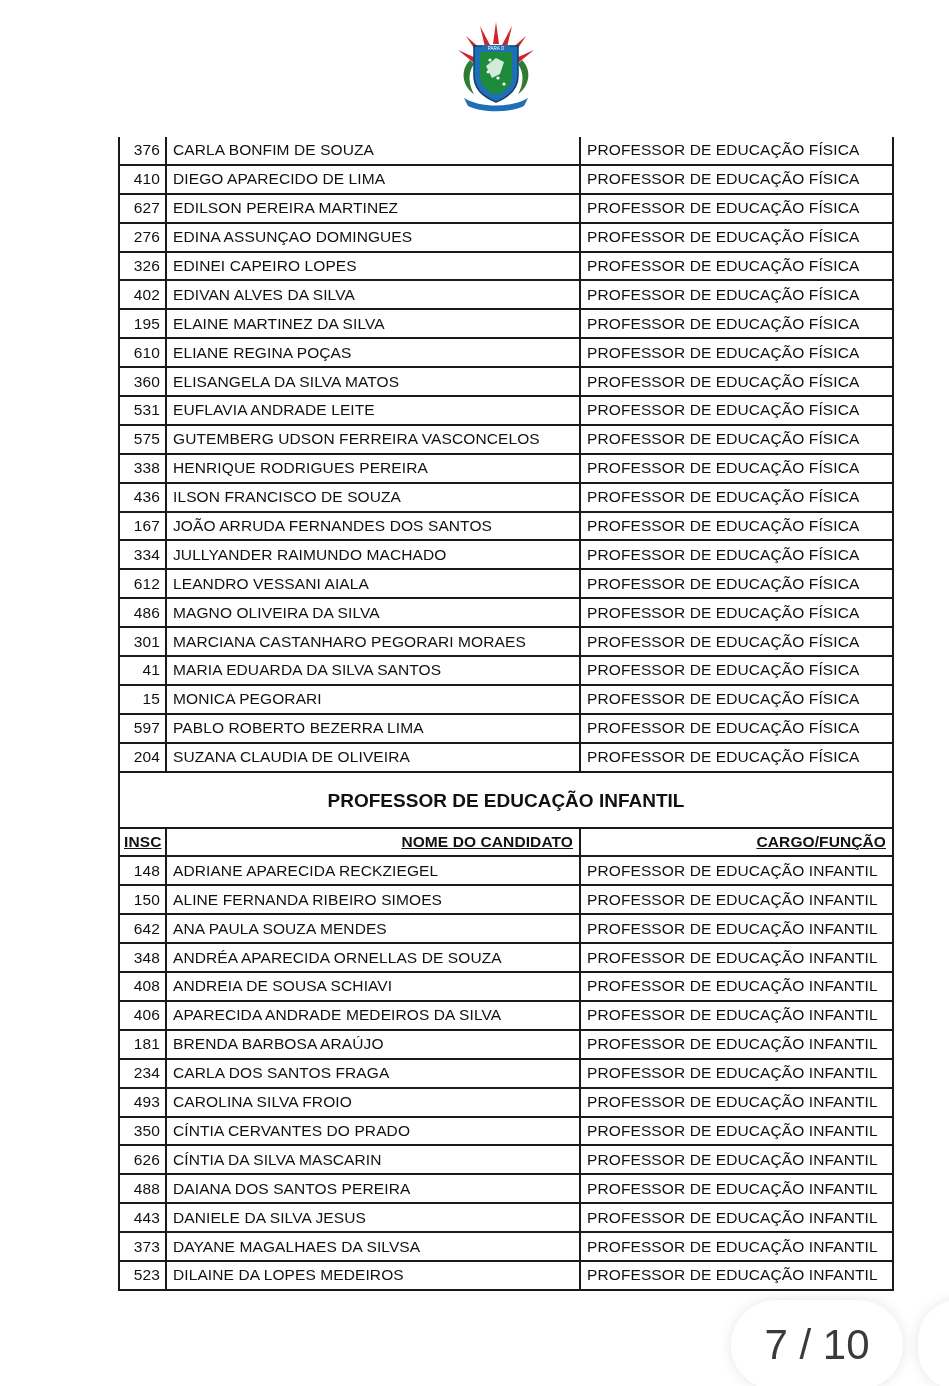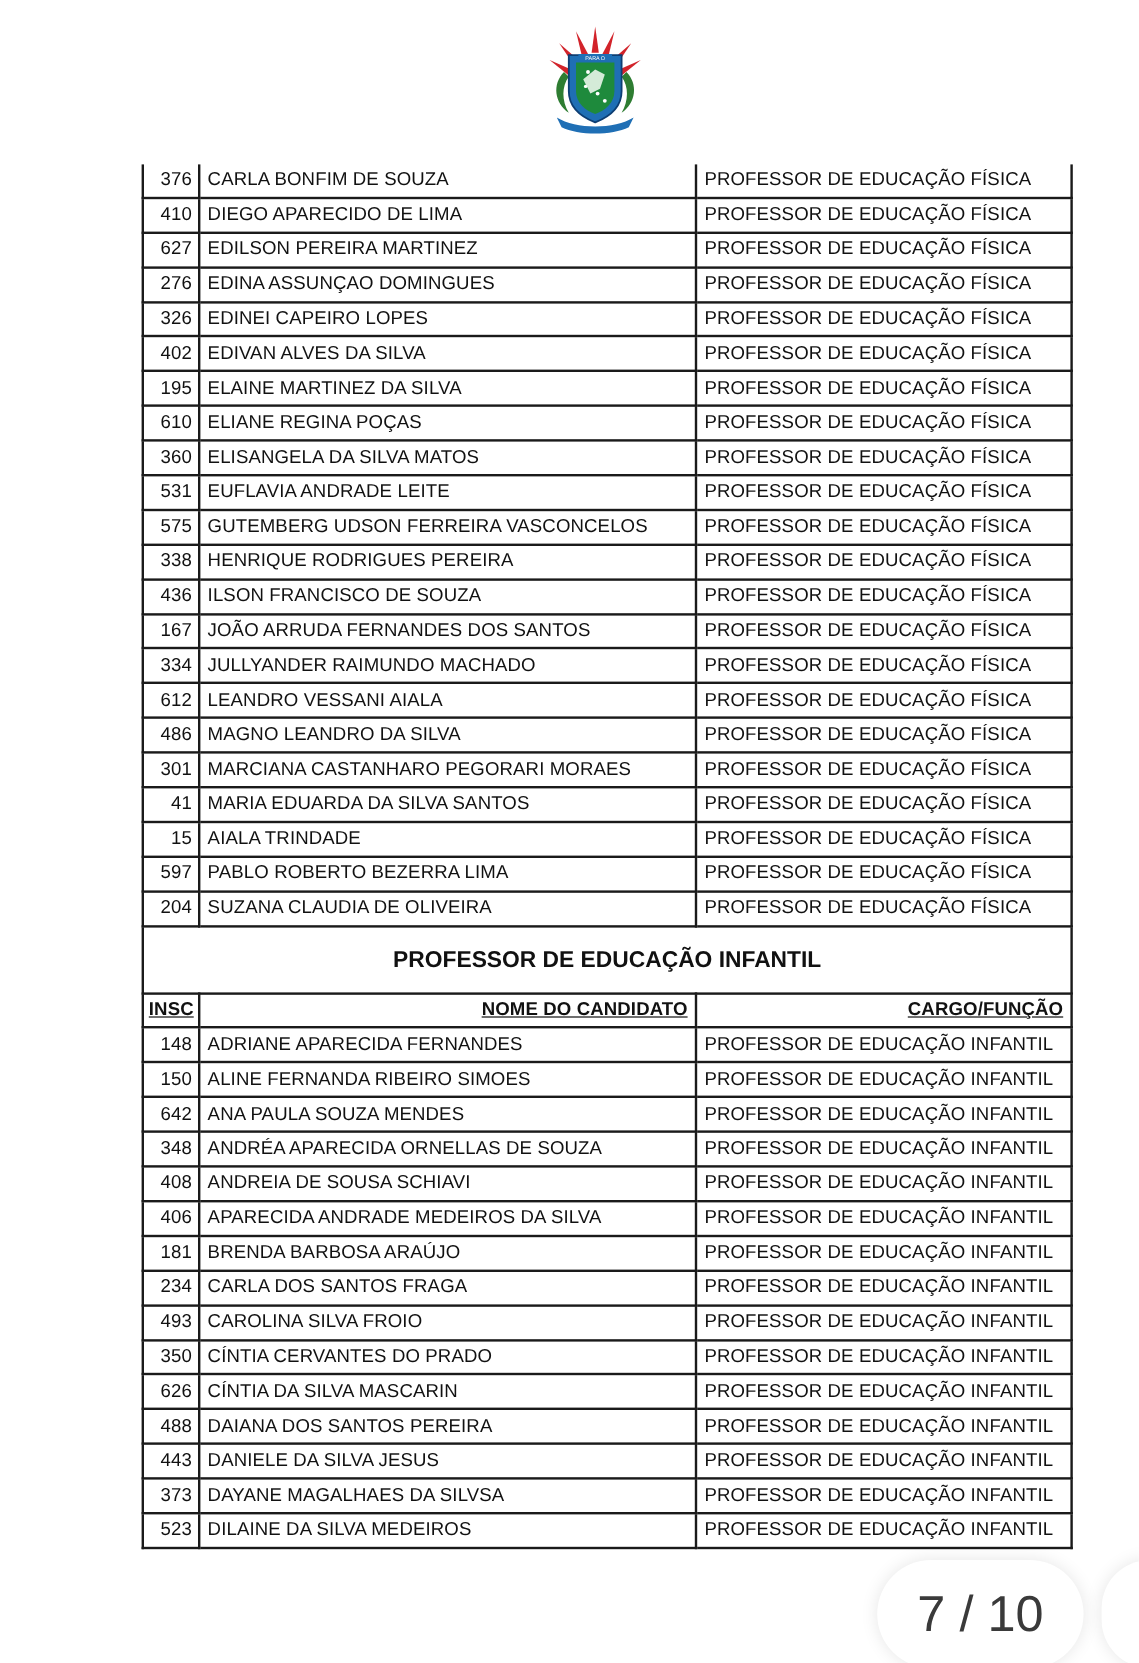--- a/index.html
+++ b/index.html
@@ -137,36 +137,36 @@
         <td class="nome">JULLYANDER RAIMUNDO MACHADO</td>
         <td class="cargo">PROFESSOR DE EDUCAÇÃO FÍSICA</td>
       </tr>
       <tr>
         <td class="insc">612</td>
         <td class="nome">LEANDRO VESSANI AIALA</td>
         <td class="cargo">PROFESSOR DE EDUCAÇÃO FÍSICA</td>
       </tr>
       <tr>
         <td class="insc">486</td>
-        <td class="nome">MAGNO LEANDRO DA SILVA</td>
+        <td class="nome">MAGNO OLIVEIRA DA SILVA</td>
         <td class="cargo">PROFESSOR DE EDUCAÇÃO FÍSICA</td>
       </tr>
       <tr>
         <td class="insc">301</td>
         <td class="nome">MARCIANA CASTANHARO PEGORARI MORAES</td>
         <td class="cargo">PROFESSOR DE EDUCAÇÃO FÍSICA</td>
       </tr>
       <tr>
         <td class="insc">41</td>
         <td class="nome">MARIA EDUARDA DA SILVA SANTOS</td>
         <td class="cargo">PROFESSOR DE EDUCAÇÃO FÍSICA</td>
       </tr>
       <tr>
         <td class="insc">15</td>
-        <td class="nome">AIALA TRINDADE</td>
+        <td class="nome">MONICA PEGORARI</td>
         <td class="cargo">PROFESSOR DE EDUCAÇÃO FÍSICA</td>
       </tr>
       <tr>
         <td class="insc">597</td>
         <td class="nome">PABLO ROBERTO BEZERRA LIMA</td>
         <td class="cargo">PROFESSOR DE EDUCAÇÃO FÍSICA</td>
       </tr>
       <tr>
         <td class="insc">204</td>
         <td class="nome">SUZANA CLAUDIA DE OLIVEIRA</td>
@@ -175,21 +175,21 @@
       <tr class="section">
         <td colspan="3">PROFESSOR DE EDUCAÇÃO INFANTIL</td>
       </tr>
       <tr class="header">
         <td class="insc">INSC</td>
         <td class="nome">NOME DO CANDIDATO</td>
         <td class="cargo">CARGO/FUNÇÃO</td>
       </tr>
       <tr>
         <td class="insc">148</td>
-        <td class="nome">ADRIANE APARECIDA FERNANDES</td>
+        <td class="nome">ADRIANE APARECIDA RECKZIEGEL</td>
         <td class="cargo">PROFESSOR DE EDUCAÇÃO INFANTIL</td>
       </tr>
       <tr>
         <td class="insc">150</td>
         <td class="nome">ALINE FERNANDA RIBEIRO SIMOES</td>
         <td class="cargo">PROFESSOR DE EDUCAÇÃO INFANTIL</td>
       </tr>
       <tr>
         <td class="insc">642</td>
         <td class="nome">ANA PAULA SOUZA MENDES</td>
@@ -245,21 +245,21 @@
         <td class="nome">DANIELE DA SILVA JESUS</td>
         <td class="cargo">PROFESSOR DE EDUCAÇÃO INFANTIL</td>
       </tr>
       <tr>
         <td class="insc">373</td>
         <td class="nome">DAYANE MAGALHAES DA SILVSA</td>
         <td class="cargo">PROFESSOR DE EDUCAÇÃO INFANTIL</td>
       </tr>
       <tr>
         <td class="insc">523</td>
-        <td class="nome">DILAINE DA SILVA MEDEIROS</td>
+        <td class="nome">DILAINE DA LOPES MEDEIROS</td>
         <td class="cargo">PROFESSOR DE EDUCAÇÃO INFANTIL</td>
       </tr>
     </tbody>
 </table>
 
 <div class="page-pill">
   <span>7 / 10</span>
 </div>
 <div class="edge-pill"></div>
 

